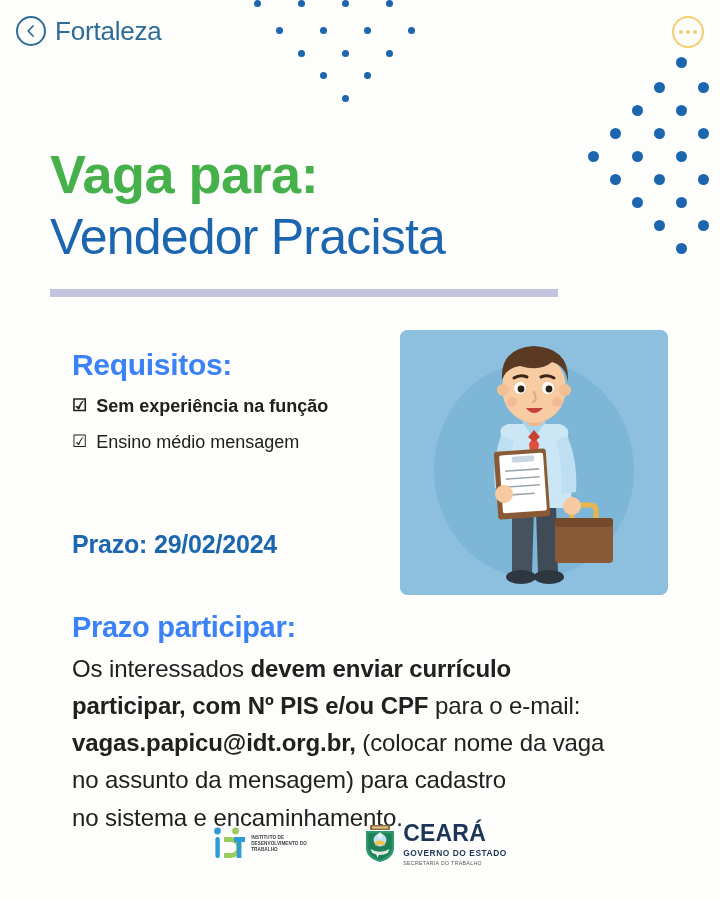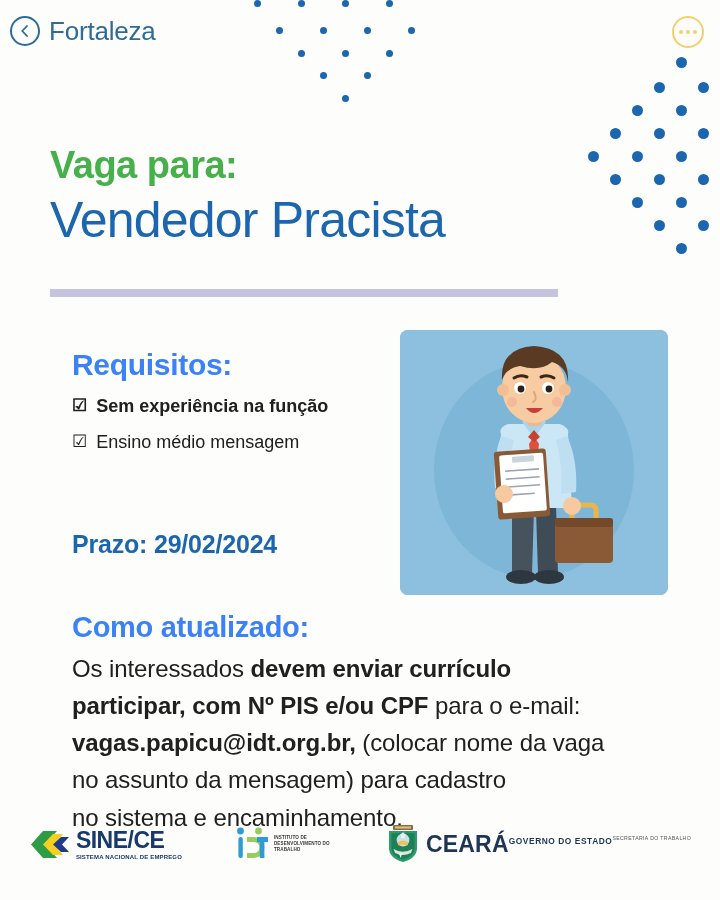--- a/index.html
+++ b/index.html
@@ -13,21 +13,21 @@
     position:relative;
     width:720px; height:900px;
     background:#fdfdfc;
   }
 
   
   .app-header {
     position:absolute; top:0; left:0;
     width:720px; height:62px;
     display:flex; align-items:center;
-    padding-left:10px;
+    padding-left:16px;
     z-index:30;
   }
   .back-btn {
     width:30px; height:30px; flex:0 0 30px;
     border:2px solid #2E6B96;
     border-radius:50%;
     display:flex; align-items:center; justify-content:center;
     cursor:pointer;
   }
   .back-btn svg { display:block; }
@@ -58,21 +58,21 @@
     border-radius:50%;
     background:#1B66AE;
     display:block;
   }
   .dots-top   { top:0;  left:250px; width:160px; height:120px; }
   .dots-right { top:55px; right:0;  width:150px; height:230px; }
 
   
   .title-block { position:absolute; top:146px; left:50px; width:620px; z-index:5; }
   .vaga-para {
-    font-size:38px; font-weight:bold; color:#46B04A;
+    font-size:54px; font-weight:bold; color:#46B04A;
     letter-spacing:-0.5px; line-height:1.05;
   }
   .job-title {
     font-size:50px; font-weight:normal; color:#1B66AE;
     letter-spacing:-0.8px; line-height:1.12;
     margin-top:6px;
   }
   .divider {
     position:absolute; top:289px; left:50px;
     width:508px; height:8px;
@@ -145,21 +145,21 @@
   }
 
   .logo-idt .mark { width:34px; height:34px; margin-right:4px; }
   .logo-idt .small {
     font-size:4.6px; color:#3A3A3A; line-height:1.38;
     font-weight:bold; letter-spacing:0.1px;
     max-width:58px;
   }
 
   .logo-ceara .mark { width:34px; height:38px; margin-right:6px; }
-  .logo-ceara .txt { display:flex; }
+  .logo-ceara .txt { display:flex; flex-direction:column; }
   .logo-ceara .big {
     font-size:23px; font-weight:bold; color:#1D3557;
     letter-spacing:0.2px; line-height:1;
   }
   .logo-ceara .mid {
     font-size:8.4px; font-weight:bold; color:#1D3557;
     letter-spacing:0.55px; margin-top:3px;
   }
   .logo-ceara .small {
     font-size:5.2px; color:#555; letter-spacing:0.35px; margin-top:2px;
@@ -307,43 +307,32 @@
       <path d="M134 62 Q138 70 133 72" stroke="#DFA678" stroke-width="2" fill="none" stroke-linecap="round"></path>
 
       <path d="M126 78 Q134 88 143 78 Z" fill="#C4413A"></path>
 
       <circle cx="112" cy="72" r="5" fill="#F3A98C" opacity="0.55"></circle>
       <circle cx="157" cy="72" r="5" fill="#F3A98C" opacity="0.55"></circle>
     </svg>
   </div>
 
   <div class="participar">
-    <div class="sec-head-green">Como atualizado:</div>
+    <div class="sec-head-green">Prazo participar:</div>
     <div class="body-text">
       <span>Os interessados </span><b>devem enviar currículo</b><br>
       <b>participar, com Nº PIS e/ou CPF</b><span> para o e-mail:</span><br>
       <b>vagas.papicu@idt.org.br,</b><span> (colocar nome da vaga</span><br>
       <span>no assunto da mensagem) para cadastro</span><br>
       <span>no sistema e encaminhamento.</span>
     </div>
   </div>
 
   <div class="footer">
 
-    <div class="logo logo-sine">
-      <svg class="mark" viewBox="0 0 44 33">
-        <path d="M2 16.5 L14 3 L28 3 L16 16.5 L28 30 L14 30 Z" fill="#2E9B47"></path>
-        <path d="M14 16.5 L24 6 L34 6 L25 16.5 L34 27 L24 27 Z" fill="#F5D020"></path>
-        <path d="M24 16.5 L32 9 L40 9 L33 16.5 L40 24 L32 24 Z" fill="#1B3C8C"></path>
-      </svg>
-      <div class="txt">
-        <div class="big">SINE/CE</div>
-        <div class="small">SISTEMA NACIONAL DE EMPREGO</div>
-      </div>
-    </div>
 
     <div class="logo logo-idt">
       <svg class="mark" viewBox="0 0 34 34">
         <circle cx="4.5" cy="4" r="3.4" fill="#2E9BD6"></circle>
         <rect x="2.4" y="10" width="4.4" height="21" rx="2" fill="#2E9BD6"></rect>
         <path d="M11 10 h7 a10 10 0 0 1 0 21 h-7 v-5 h7 a5 5 0 0 0 0-11 h-7 z" fill="#9ACB5E"></path>
         <circle cx="22.5" cy="4" r="3.4" fill="#9ACB5E"></circle>
         <path d="M21 10 h11 v5 h-3.6 v16 h-4.6 v-16 H21 z" fill="#2E9BD6"></path>
       </svg>
       <div class="small">INSTITUTO DE DESENVOLVIMENTO DO TRABALHO</div>

